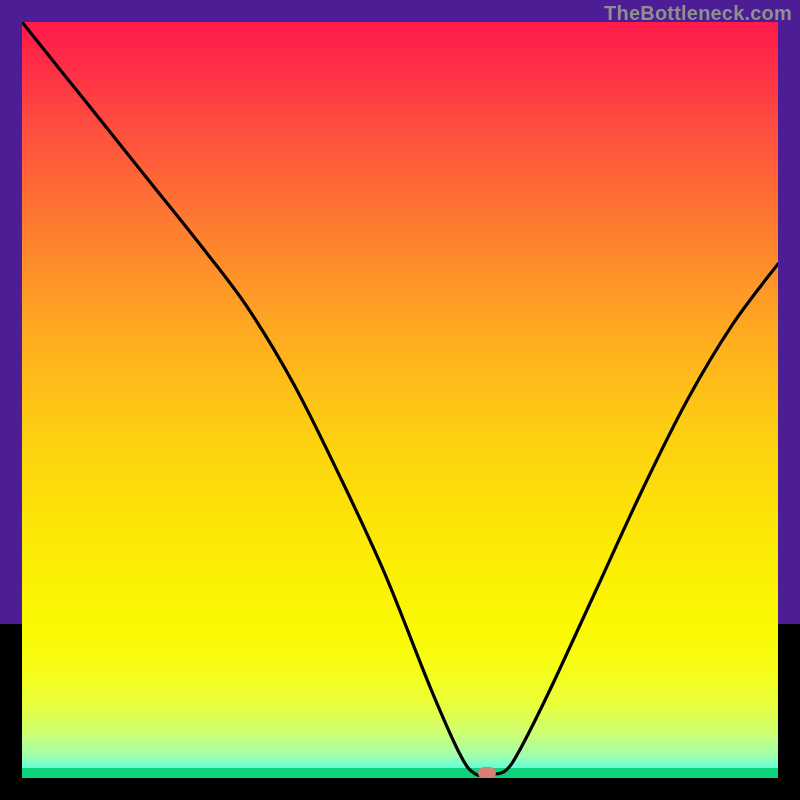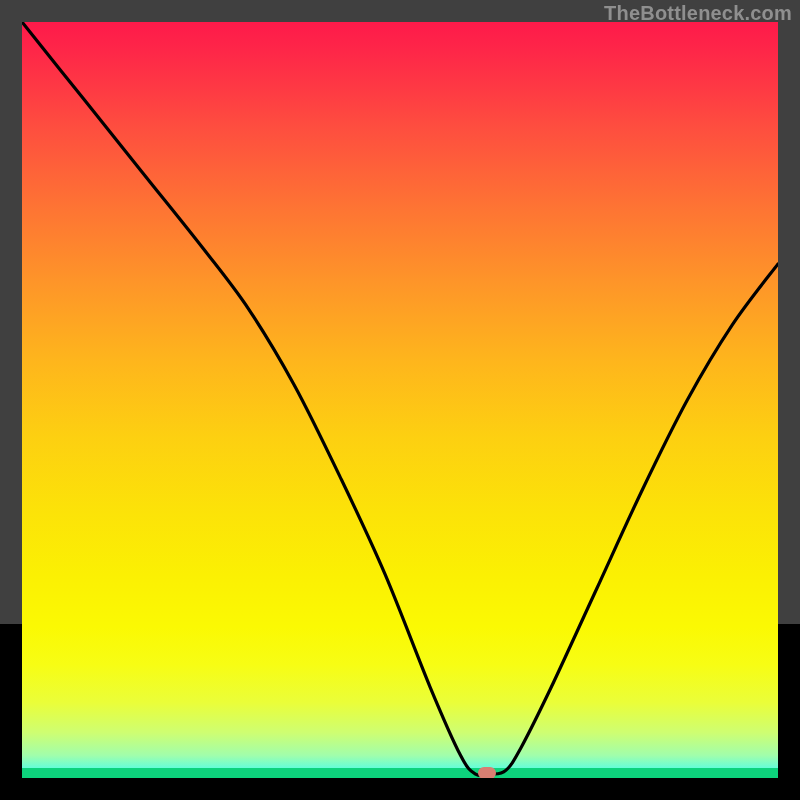--- a/index.html
+++ b/index.html
@@ -9,21 +9,21 @@
     height: 800px;
     background: #000000;
     overflow: hidden;
   }
   .frame {
     position: absolute;
     left: 0;
     top: 0;
     width: 800px;
     height: 624px;
-    background: #404040;
+    background: #4c1d95;
   }
   .plot {
     position: absolute;
     left: 22px;
     top: 22px;
     width: 756px;
     height: 756px;
     overflow: hidden;
   }
   .gradient {

